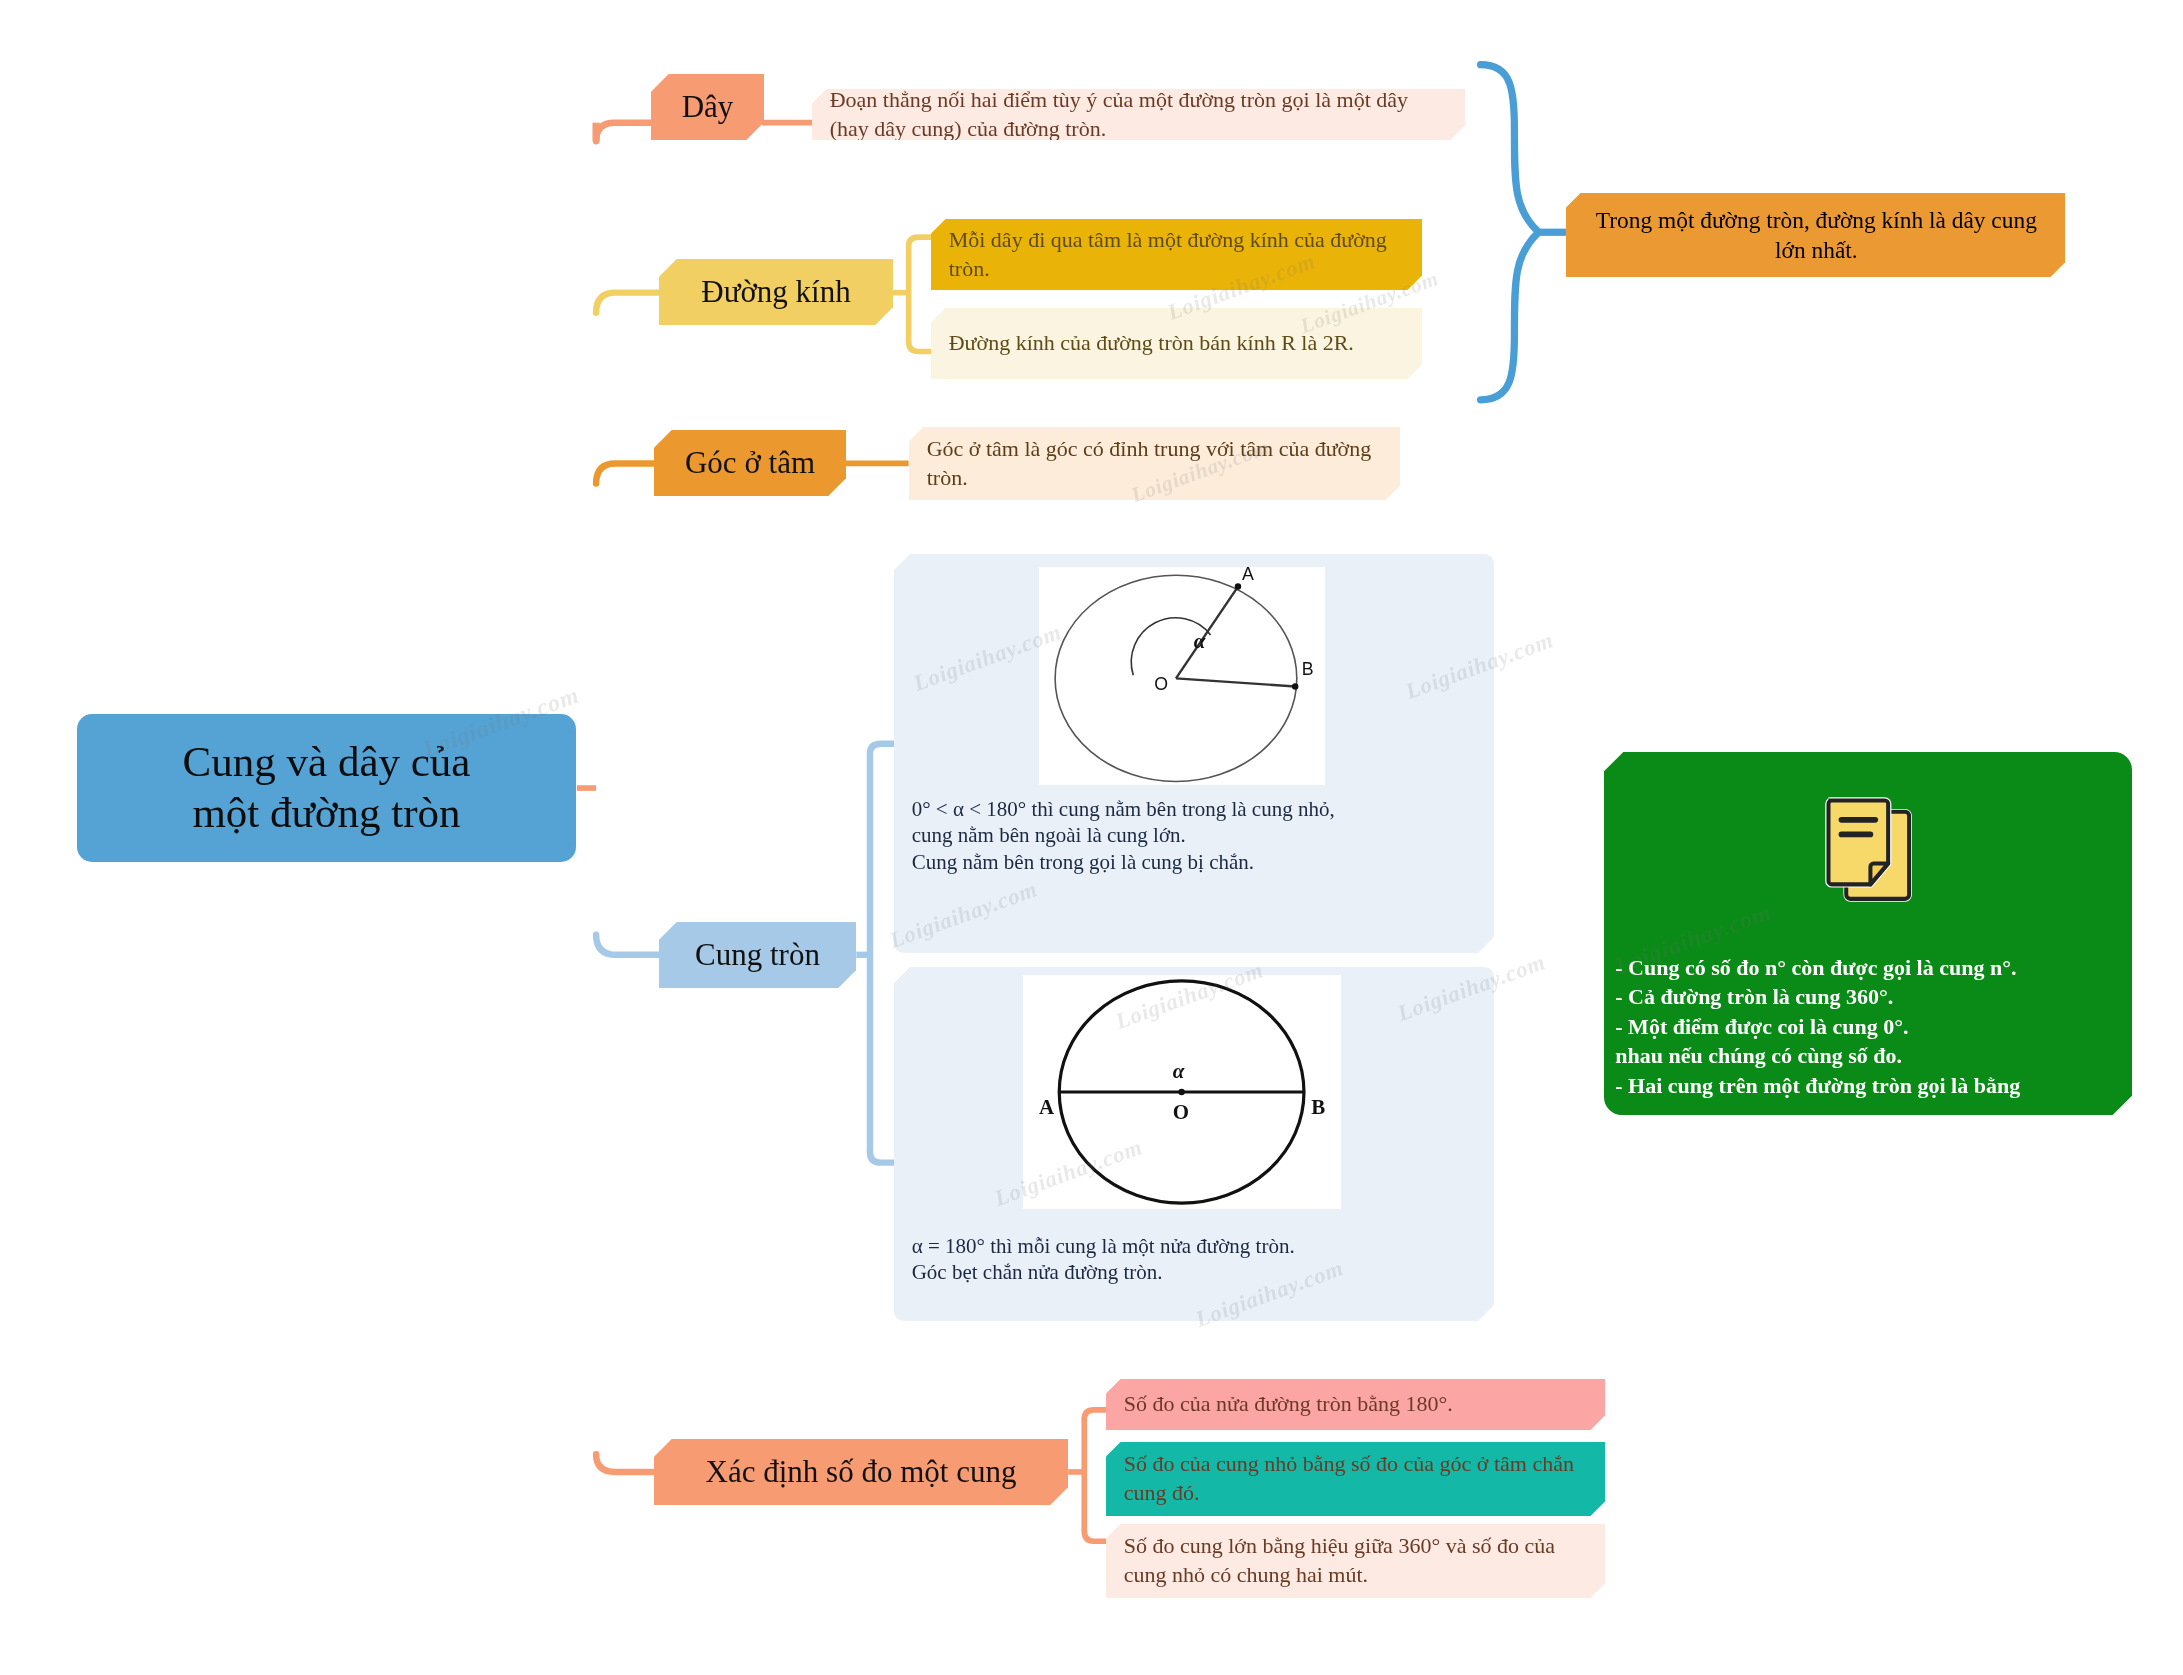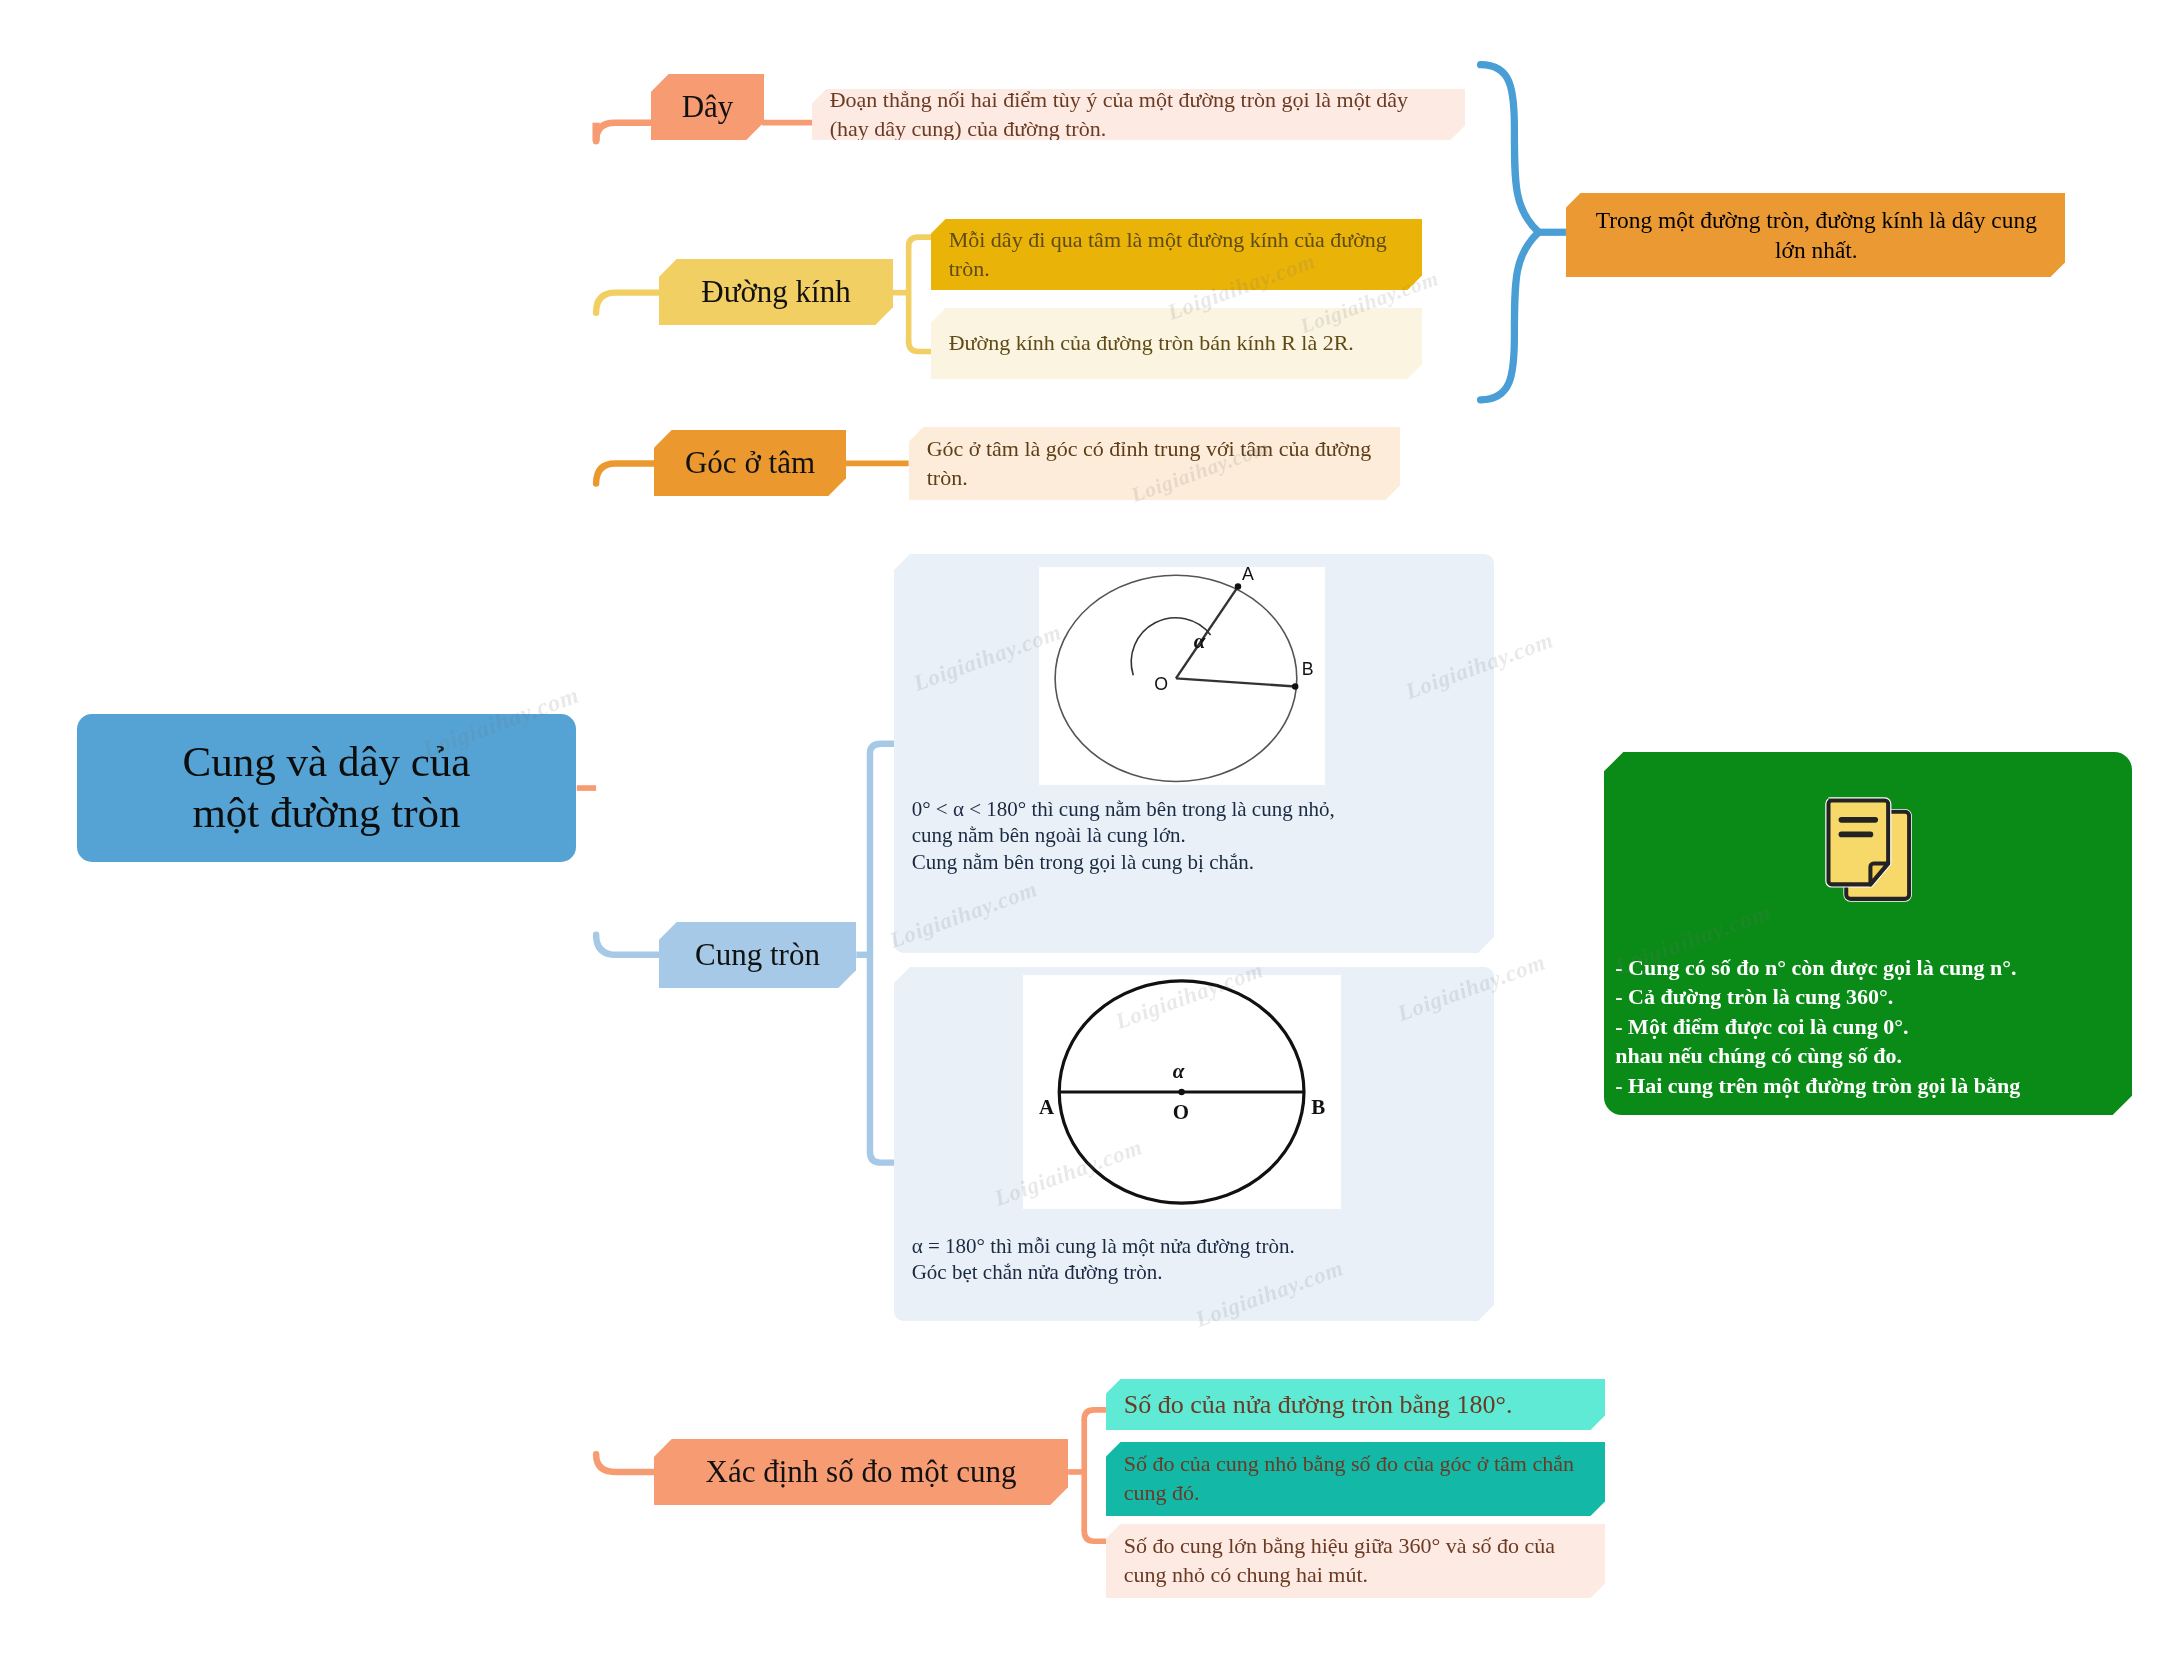--- a/index.html
+++ b/index.html
@@ -232,21 +232,21 @@
 Góc bẹt chắn nửa đường tròn.</div>
   </div>
   <div class="wm" style="left:1112px; top:983px; font-size:22.6px;">Loigiaihay.com</div>
   <div class="wm" style="left:1394px; top:975px; font-size:22.6px;">Loigiaihay.com</div>
   <div class="wm" style="left:991px; top:1160px; font-size:22.6px;">Loigiaihay.com</div>
   <div class="wm" style="left:1192px; top:1281px; font-size:22.6px;">Loigiaihay.com</div>
 
   <div class="chip" style="left:654px; top:1439px; width:414px; height:66px; background:#f79b72; font-size:31px;">
     <span>Xác định số đo một cung</span>
   </div>
-  <div class="desc" style="left:1106px; top:1379px; width:499px; height:51px; background:#5eead4; color:#6b3a24; font-size:26px;">
+  <div class="desc" style="left:1106px; top:1379px; width:499px; height:51px; background:#fca5a5; color:#6b3a24; font-size:22px;">
     <span>Số đo của nửa đường tròn bằng 180°.</span>
   </div>
   <div class="desc" style="left:1106px; top:1442px; width:499px; height:74px; background:#14b8a6; color:#6b3a24; font-size:22px;">
     <span>Số đo của cung nhỏ bằng số đo của góc ở tâm chắn cung đó.</span>
   </div>
   <div class="desc" style="left:1106px; top:1524px; width:499px; height:74px; background:#fdeae2; color:#6b3a24; font-size:22px;">
     <span>Số đo cung lớn bằng hiệu giữa 360° và số đo của cung nhỏ có chung hai mút.</span>
   </div>
 
   <div id="green-note">

